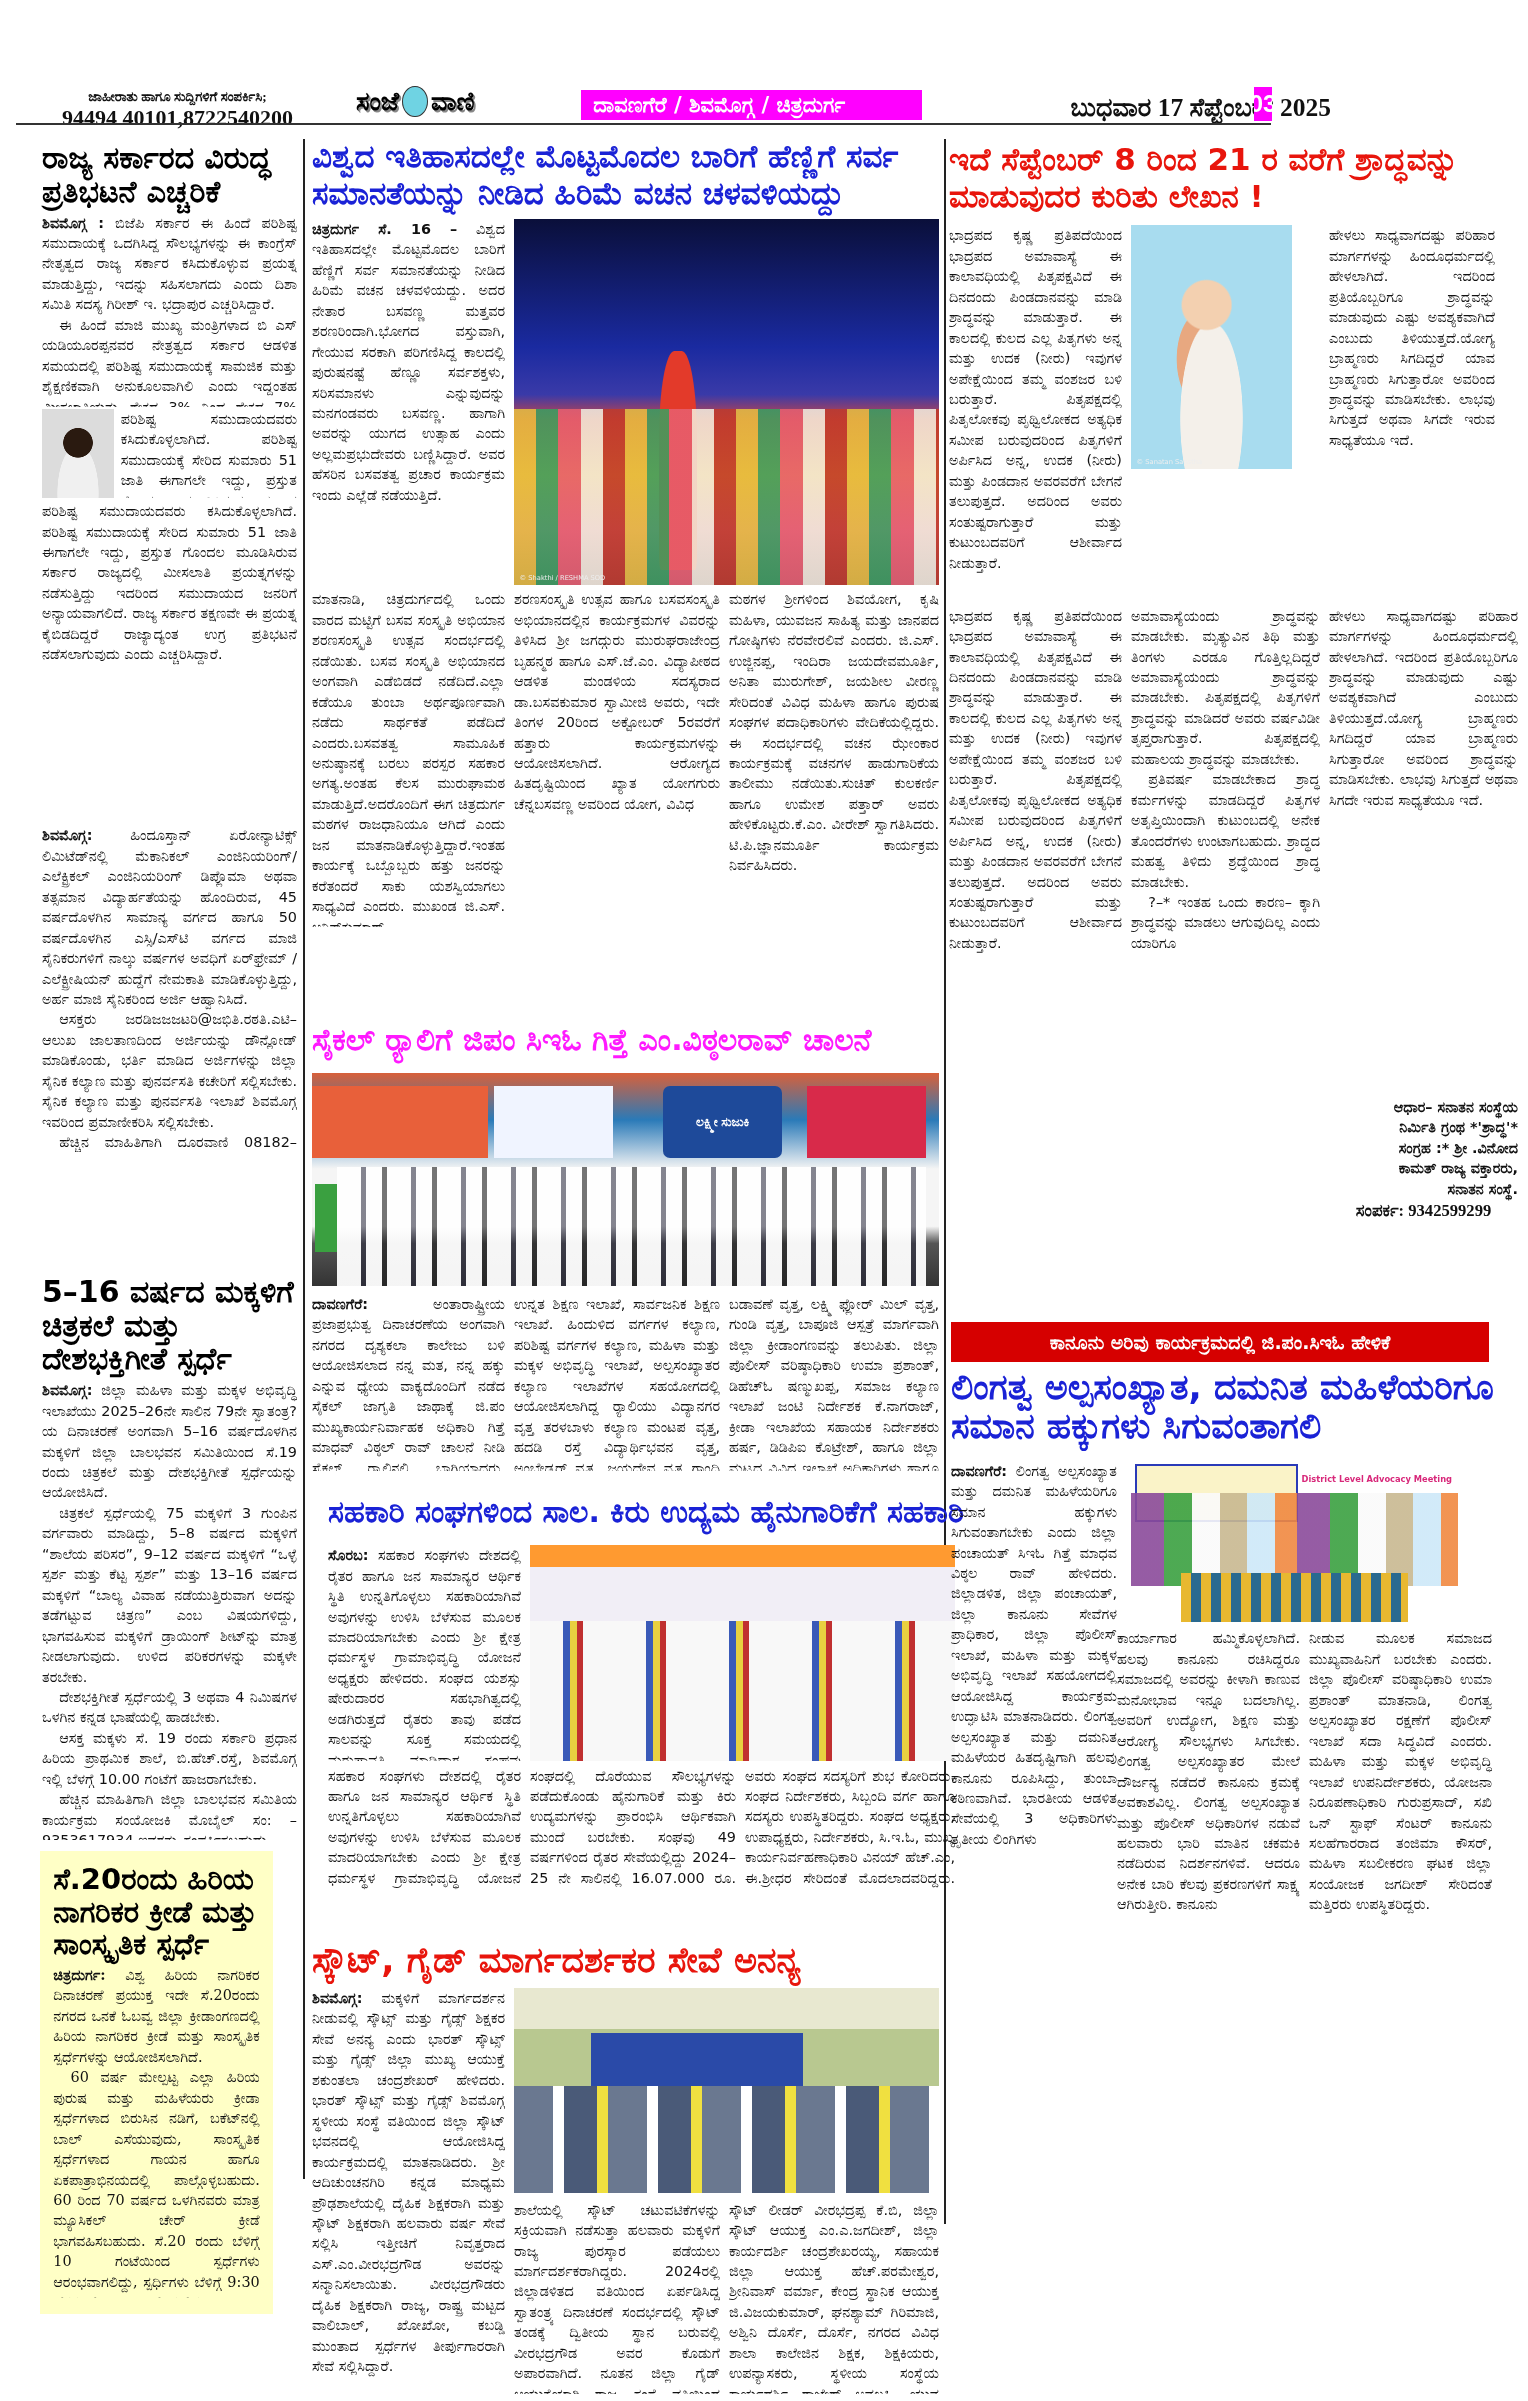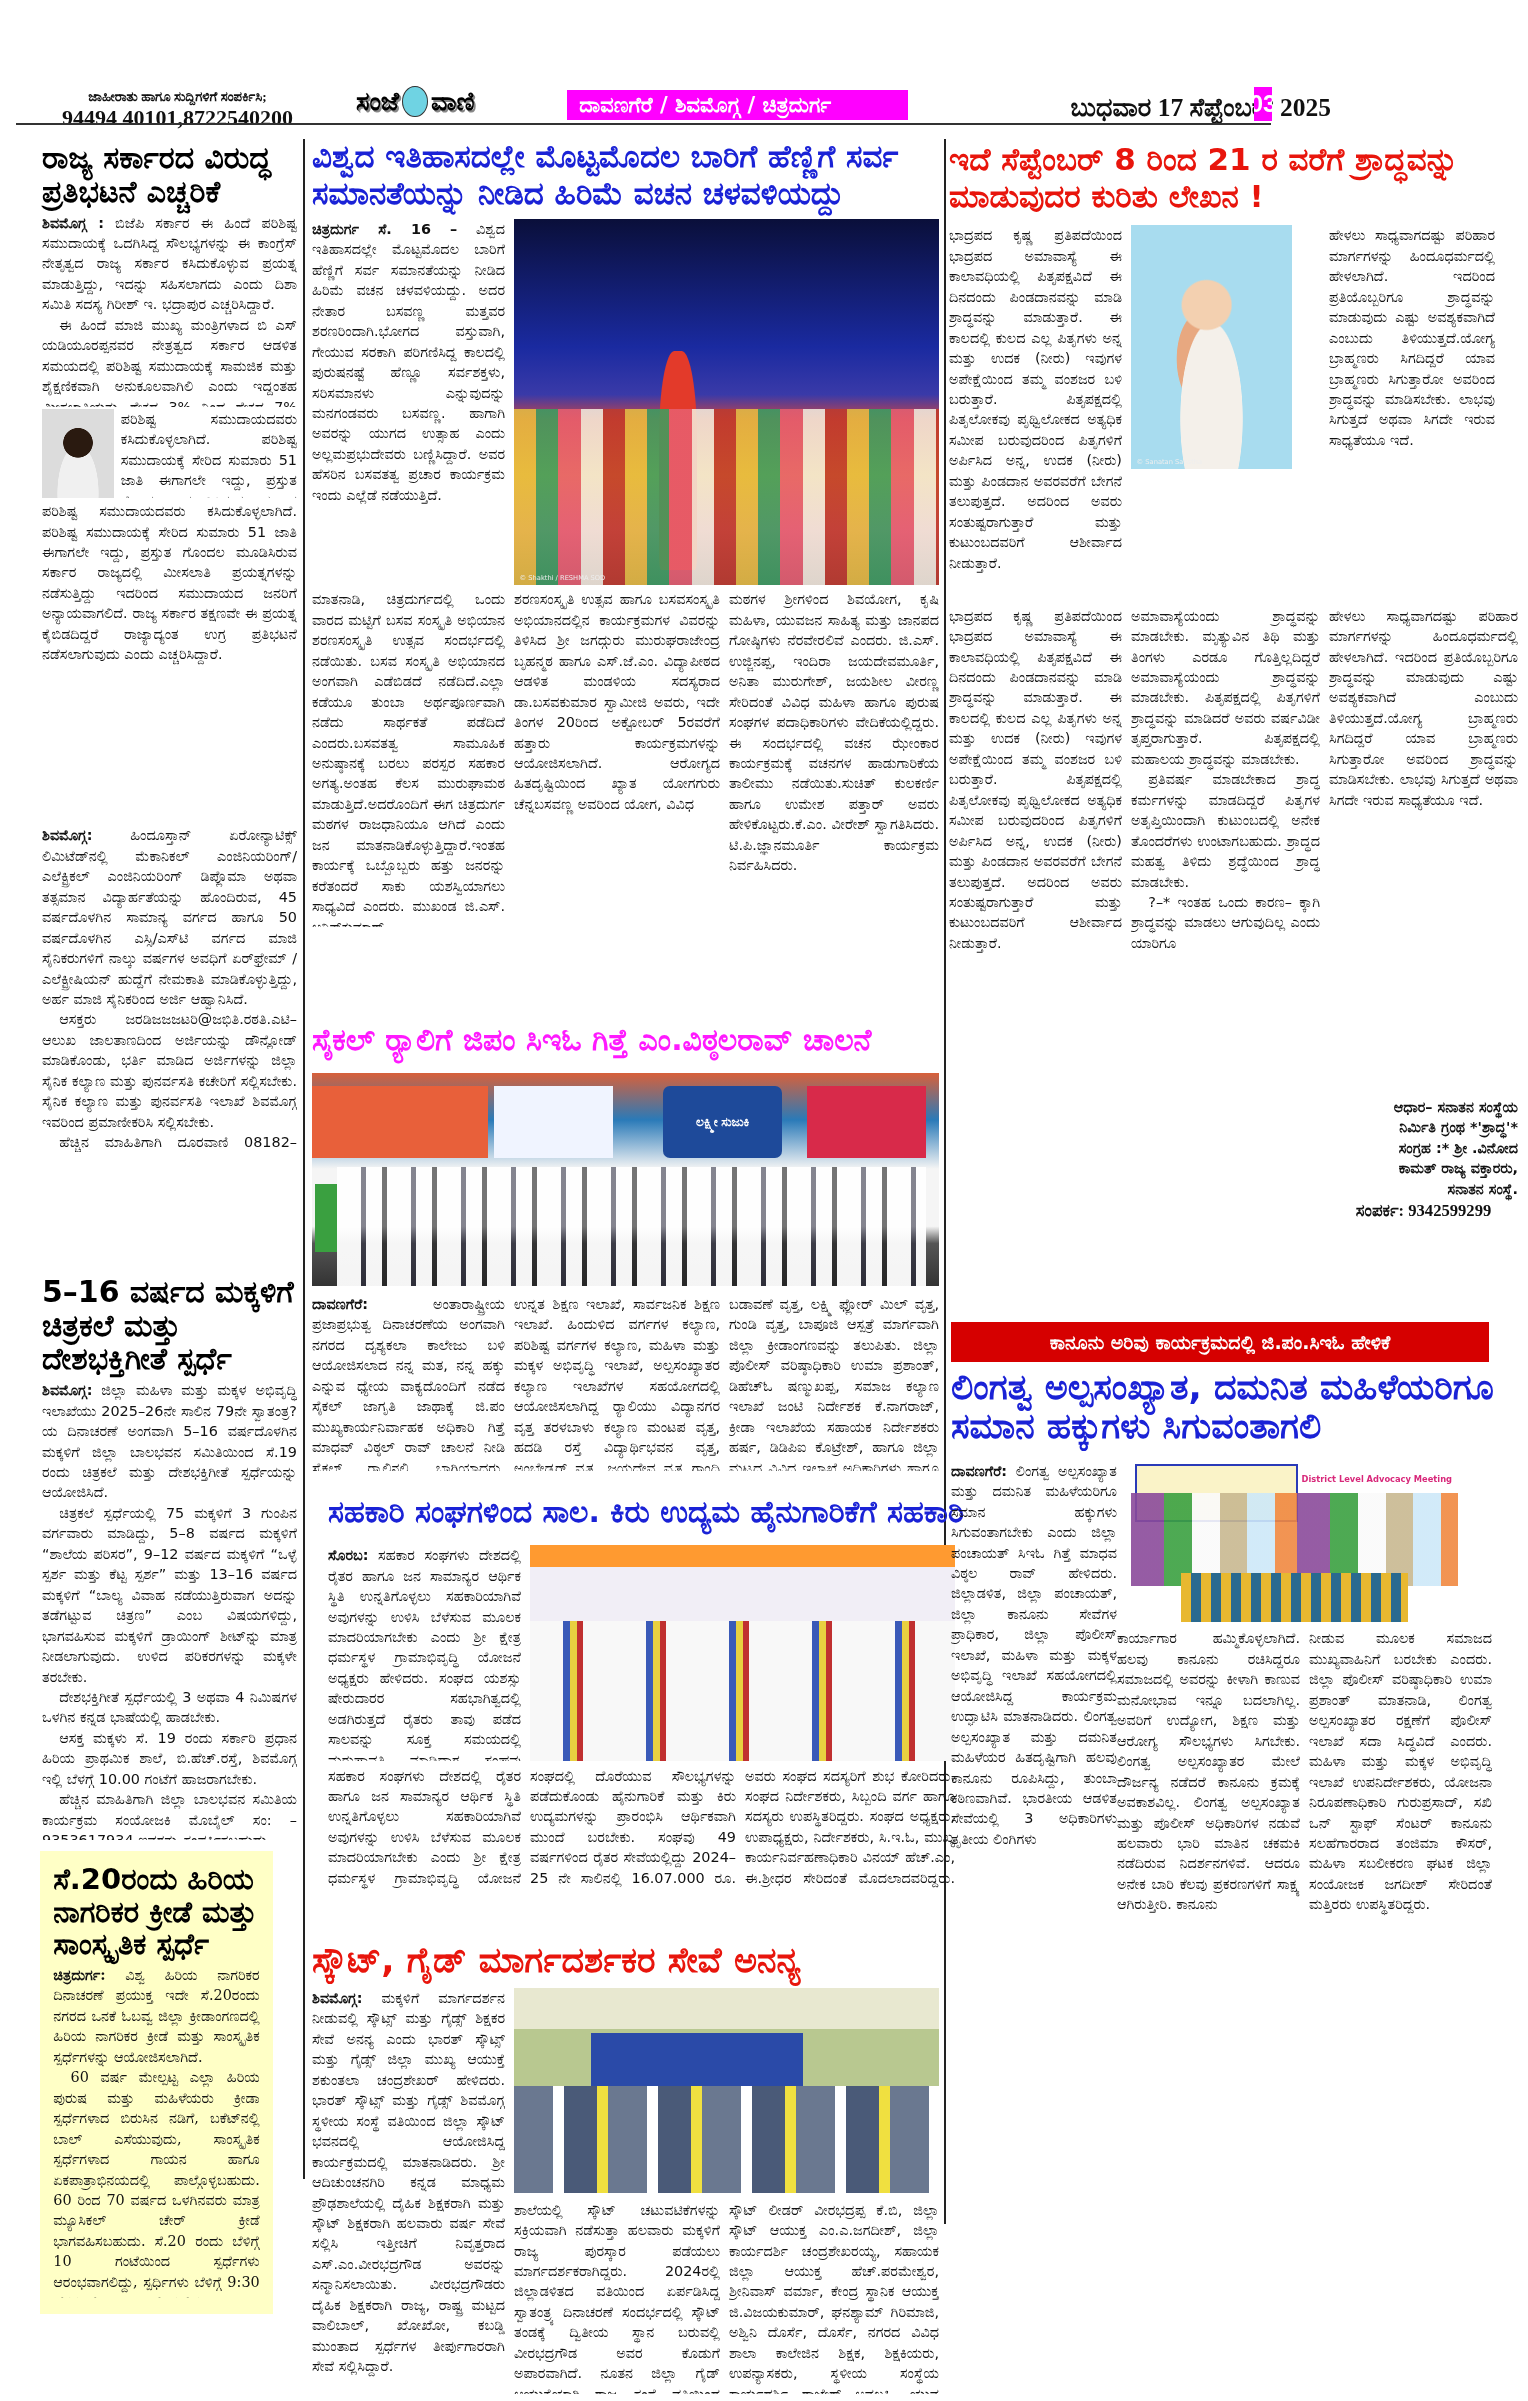--- a/index.html
+++ b/index.html
@@ -59,21 +59,21 @@
 <div class="abs" style="left:0;top:0;width:1528px;height:128px;">
   <div class="abs" style="left:61px;top:89px;width:233px;text-align:center;font-family:'Liberation Serif',serif;font-weight:bold;line-height:1.2;">
     <div style="font-size:13.3px;white-space:nowrap;">ಜಾಹೀರಾತು ಹಾಗೂ ಸುದ್ದಿಗಳಿಗೆ ಸಂಪರ್ಕಿಸಿ;</div>
     <div style="font-size:22px;white-space:nowrap;">94494 40101,8722540200</div>
   </div>
   <div class="abs" style="left:356px;top:84px;height:34px;display:flex;align-items:center;font-family:'DejaVu Serif',serif;font-weight:bold;font-size:25.5px;color:#000;text-shadow:1.7px 1.7px 0 #888;">
     <span>ಸಂಜೆ</span>
     <span style="display:inline-block;width:25.5px;height:31px;border-radius:50%;background:#6fd3e3;border:1.7px solid #333;margin:0 3.3px;"></span>
     <span>ವಾಣಿ</span>
   </div>
-  <div class="abs" style="left:567px;top:90px;width:341px;height:30px;background:#ff00ff;color:#fff;font-family:'DejaVu Sans',sans-serif;font-weight:bold;font-size:21px;display:flex;align-items:center;padding-left:12.2px;white-space:nowrap;overflow:hidden;">ದಾವಣಗೆರೆ / ಶಿವಮೊಗ್ಗ / ಚಿತ್ರದುರ್ಗ</div>
+  <div class="abs" style="left:581px;top:90px;width:341px;height:30px;background:#ff00ff;color:#fff;font-family:'DejaVu Sans',sans-serif;font-weight:bold;font-size:21px;display:flex;align-items:center;padding-left:12.2px;white-space:nowrap;overflow:hidden;">ದಾವಣಗೆರೆ / ಶಿವಮೊಗ್ಗ / ಚಿತ್ರದುರ್ಗ</div>
   <div class="abs" style="left:1065px;top:93px;width:266px;text-align:right;font-family:'Liberation Serif',serif;font-weight:bold;font-size:25.5px;white-space:nowrap;">ಬುಧವಾರ 17 ಸೆಪ್ಟೆಂಬರ್ 2025</div>
   <div class="abs" style="left:1254px;top:87px;width:18px;height:34px;background:#ff00ff;color:#fff;font-family:'Liberation Sans',sans-serif;font-weight:bold;font-size:24.4px;display:flex;align-items:center;justify-content:center;overflow:hidden;">03</div>
   <div class="abs" style="left:16px;top:123px;width:1255px;height:2.2px;background:#333;"></div>
 </div>
 
 <div class="abs vrule" style="left:303px;top:139px;height:2040px;"></div>
 <div class="abs vrule" style="left:944px;top:139px;height:2085px;"></div>
 
 <section class="abs" style="left:42px;top:141px;width:255px;">
   <h2 class="hl hl-black" style="font-size:30px;">ರಾಜ್ಯ ಸರ್ಕಾರದ ವಿರುದ್ಧ ಪ್ರತಿಭಟನೆ ಎಚ್ಚರಿಕೆ</h2>

